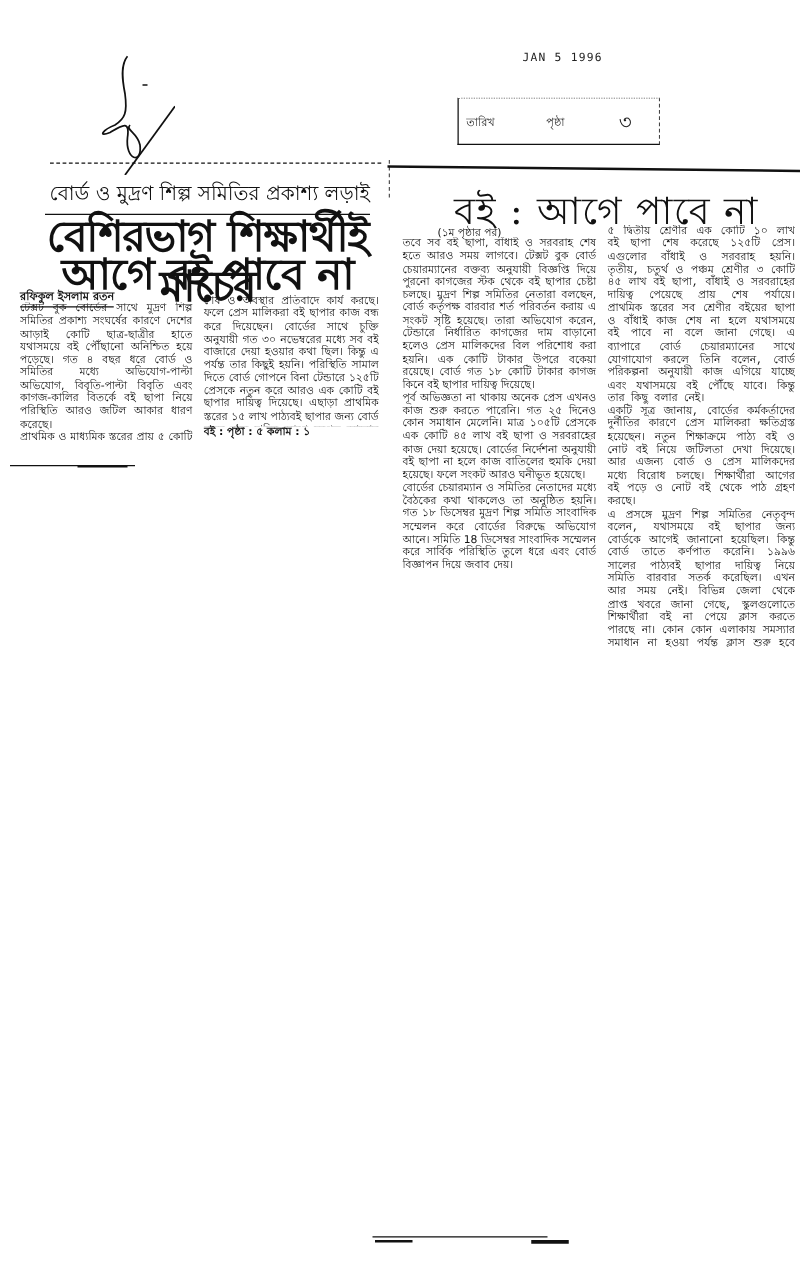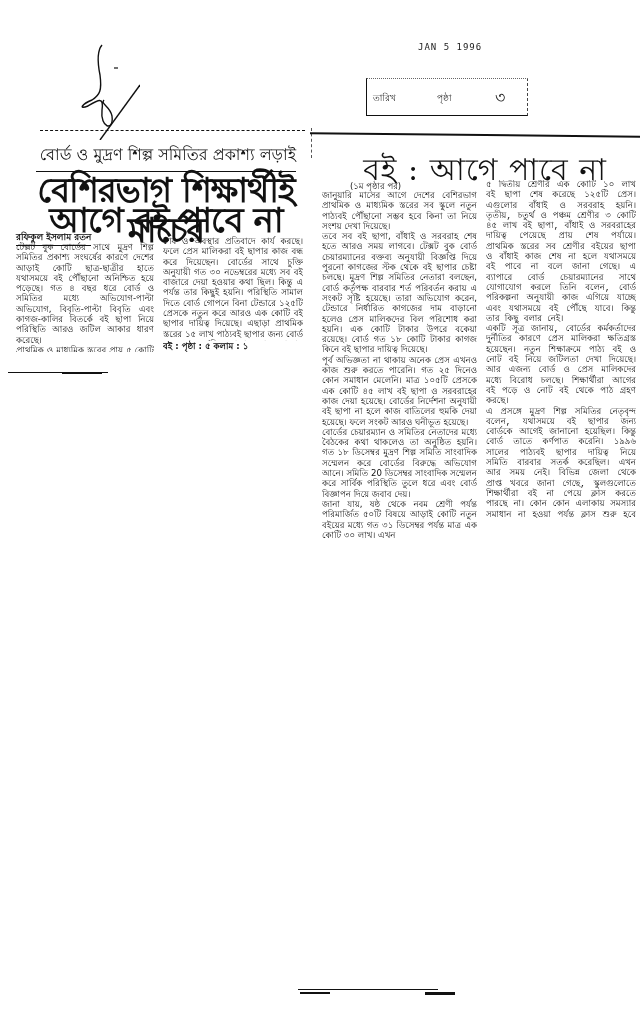--- a/index.html
+++ b/index.html
@@ -79,25 +79,23 @@
 </div>
 <div class="abs rule-bottom-left"></div>
 <div class="abs rule-bottom-left2"></div>
 
 <div class="abs dotline vert-left"></div>
 <div class="abs rule-top-right"></div>
 <div class="abs right-headline">বই : আগে পাবে না</div>
 <div class="abs continued">(১ম পৃষ্ঠার পর)</div>
 
 <div class="abs col col-r1">
-  <div>জানুয়ারি মাসের আগে দেশের বেশিরভাগ প্রাথমিক ও মাধ্যমিক স্তরের সব স্কুলে নতুন পাঠ্যবই পৌঁছানো সম্ভব হবে কিনা তা নিয়ে সংশয় দেখা দিয়েছে।</div>
   <div>তবে সব বই ছাপা, বাঁধাই ও সরবরাহ শেষ হতে আরও সময় লাগবে। টেক্সট বুক বোর্ড চেয়ারম্যানের বক্তব্য অনুযায়ী বিজ্ঞপ্তি দিয়ে পুরনো কাগজের স্টক থেকে বই ছাপার চেষ্টা চলছে। মুদ্রণ শিল্প সমিতির নেতারা বলছেন, বোর্ড কর্তৃপক্ষ বারবার শর্ত পরিবর্তন করায় এ সংকট সৃষ্টি হয়েছে। তারা অভিযোগ করেন, টেন্ডারে নির্ধারিত কাগজের দাম বাড়ানো হলেও প্রেস মালিকদের বিল পরিশোধ করা হয়নি। এক কোটি টাকার উপরে বকেয়া রয়েছে। বোর্ড গত ১৮ কোটি টাকার কাগজ কিনে বই ছাপার দায়িত্ব দিয়েছে।</div>
   <div>পূর্ব অভিজ্ঞতা না থাকায় অনেক প্রেস এখনও কাজ শুরু করতে পারেনি। গত ২৫ দিনেও কোন সমাধান মেলেনি। মাত্র ১০৫টি প্রেসকে এক কোটি ৪৫ লাখ বই ছাপা ও সরবরাহের কাজ দেয়া হয়েছে। বোর্ডের নির্দেশনা অনুযায়ী বই ছাপা না হলে কাজ বাতিলের হুমকি দেয়া হয়েছে। ফলে সংকট আরও ঘনীভূত হয়েছে।</div>
-  <div>বোর্ডের চেয়ারম্যান ও সমিতির নেতাদের মধ্যে বৈঠকের কথা থাকলেও তা অনুষ্ঠিত হয়নি। গত ১৮ ডিসেম্বর মুদ্রণ শিল্প সমিতি সাংবাদিক সম্মেলন করে বোর্ডের বিরুদ্ধে অভিযোগ আনে। সমিতি 20 ডিসেম্বর সাংবাদিক সম্মেলন করে সার্বিক পরিস্থিতি তুলে ধরে এবং বোর্ড বিজ্ঞাপন দিয়ে জবাব দেয়।</div>
-  <div>জানা যায়, ষষ্ঠ থেকে নবম শ্রেণী পর্যন্ত পরিমার্জিত ৫০টি বিষয়ে আড়াই কোটি নতুন বইয়ের মধ্যে গত ৩১ ডিসেম্বর পর্যন্ত মাত্র এক কোটি ৩০ লাখ। এখন</div>
+  <div>বোর্ডের চেয়ারম্যান ও সমিতির নেতাদের মধ্যে বৈঠকের কথা থাকলেও তা অনুষ্ঠিত হয়নি। গত ১৮ ডিসেম্বর মুদ্রণ শিল্প সমিতি সাংবাদিক সম্মেলন করে বোর্ডের বিরুদ্ধে অভিযোগ আনে। সমিতি 18 ডিসেম্বর সাংবাদিক সম্মেলন করে সার্বিক পরিস্থিতি তুলে ধরে এবং বোর্ড বিজ্ঞাপন দিয়ে জবাব দেয়।</div>
 </div>
 <div class="abs col col-r2">
   <div>৫ দ্বিতীয় শ্রেণীর এক কোটি ১০ লাখ বই ছাপা শেষ করেছে ১২৫টি প্রেস। এগুলোর বাঁধাই ও সরবরাহ হয়নি। তৃতীয়, চতুর্থ ও পঞ্চম শ্রেণীর ৩ কোটি ৪৫ লাখ বই ছাপা, বাঁধাই ও সরবরাহের দায়িত্ব পেয়েছে প্রায় শেষ পর্যায়ে। প্রাথমিক স্তরের সব শ্রেণীর বইয়ের ছাপা ও বাঁধাই কাজ শেষ না হলে যথাসময়ে বই পাবে না বলে জানা গেছে। এ ব্যাপারে বোর্ড চেয়ারম্যানের সাথে যোগাযোগ করলে তিনি বলেন, বোর্ড পরিকল্পনা অনুযায়ী কাজ এগিয়ে যাচ্ছে এবং যথাসময়ে বই পৌঁছে যাবে। কিন্তু তার কিছু বলার নেই।</div>
   <div>একটি সূত্র জানায়, বোর্ডের কর্মকর্তাদের দুর্নীতির কারণে প্রেস মালিকরা ক্ষতিগ্রস্ত হয়েছেন। নতুন শিক্ষাক্রমে পাঠ্য বই ও নোট বই নিয়ে জটিলতা দেখা দিয়েছে। আর এজন্য বোর্ড ও প্রেস মালিকদের মধ্যে বিরোধ চলছে। শিক্ষার্থীরা আগের বই পড়ে ও নোট বই থেকে পাঠ গ্রহণ করছে।</div>
   <div>এ প্রসঙ্গে মুদ্রণ শিল্প সমিতির নেতৃবৃন্দ বলেন, যথাসময়ে বই ছাপার জন্য বোর্ডকে আগেই জানানো হয়েছিল। কিন্তু বোর্ড তাতে কর্ণপাত করেনি। ১৯৯৬ সালের পাঠ্যবই ছাপার দায়িত্ব নিয়ে সমিতি বারবার সতর্ক করেছিল। এখন আর সময় নেই। বিভিন্ন জেলা থেকে প্রাপ্ত খবরে জানা গেছে, স্কুলগুলোতে শিক্ষার্থীরা বই না পেয়ে ক্লাস করতে পারছে না। কোন কোন এলাকায় সমস্যার সমাধান না হওয়া পর্যন্ত ক্লাস শুরু হবে না।</div>
 </div>
 
 <div class="abs rule-bottom-right"></div>
 <div class="abs rule-bottom-right2"></div>
 <div class="abs rule-bottom-right3"></div>

